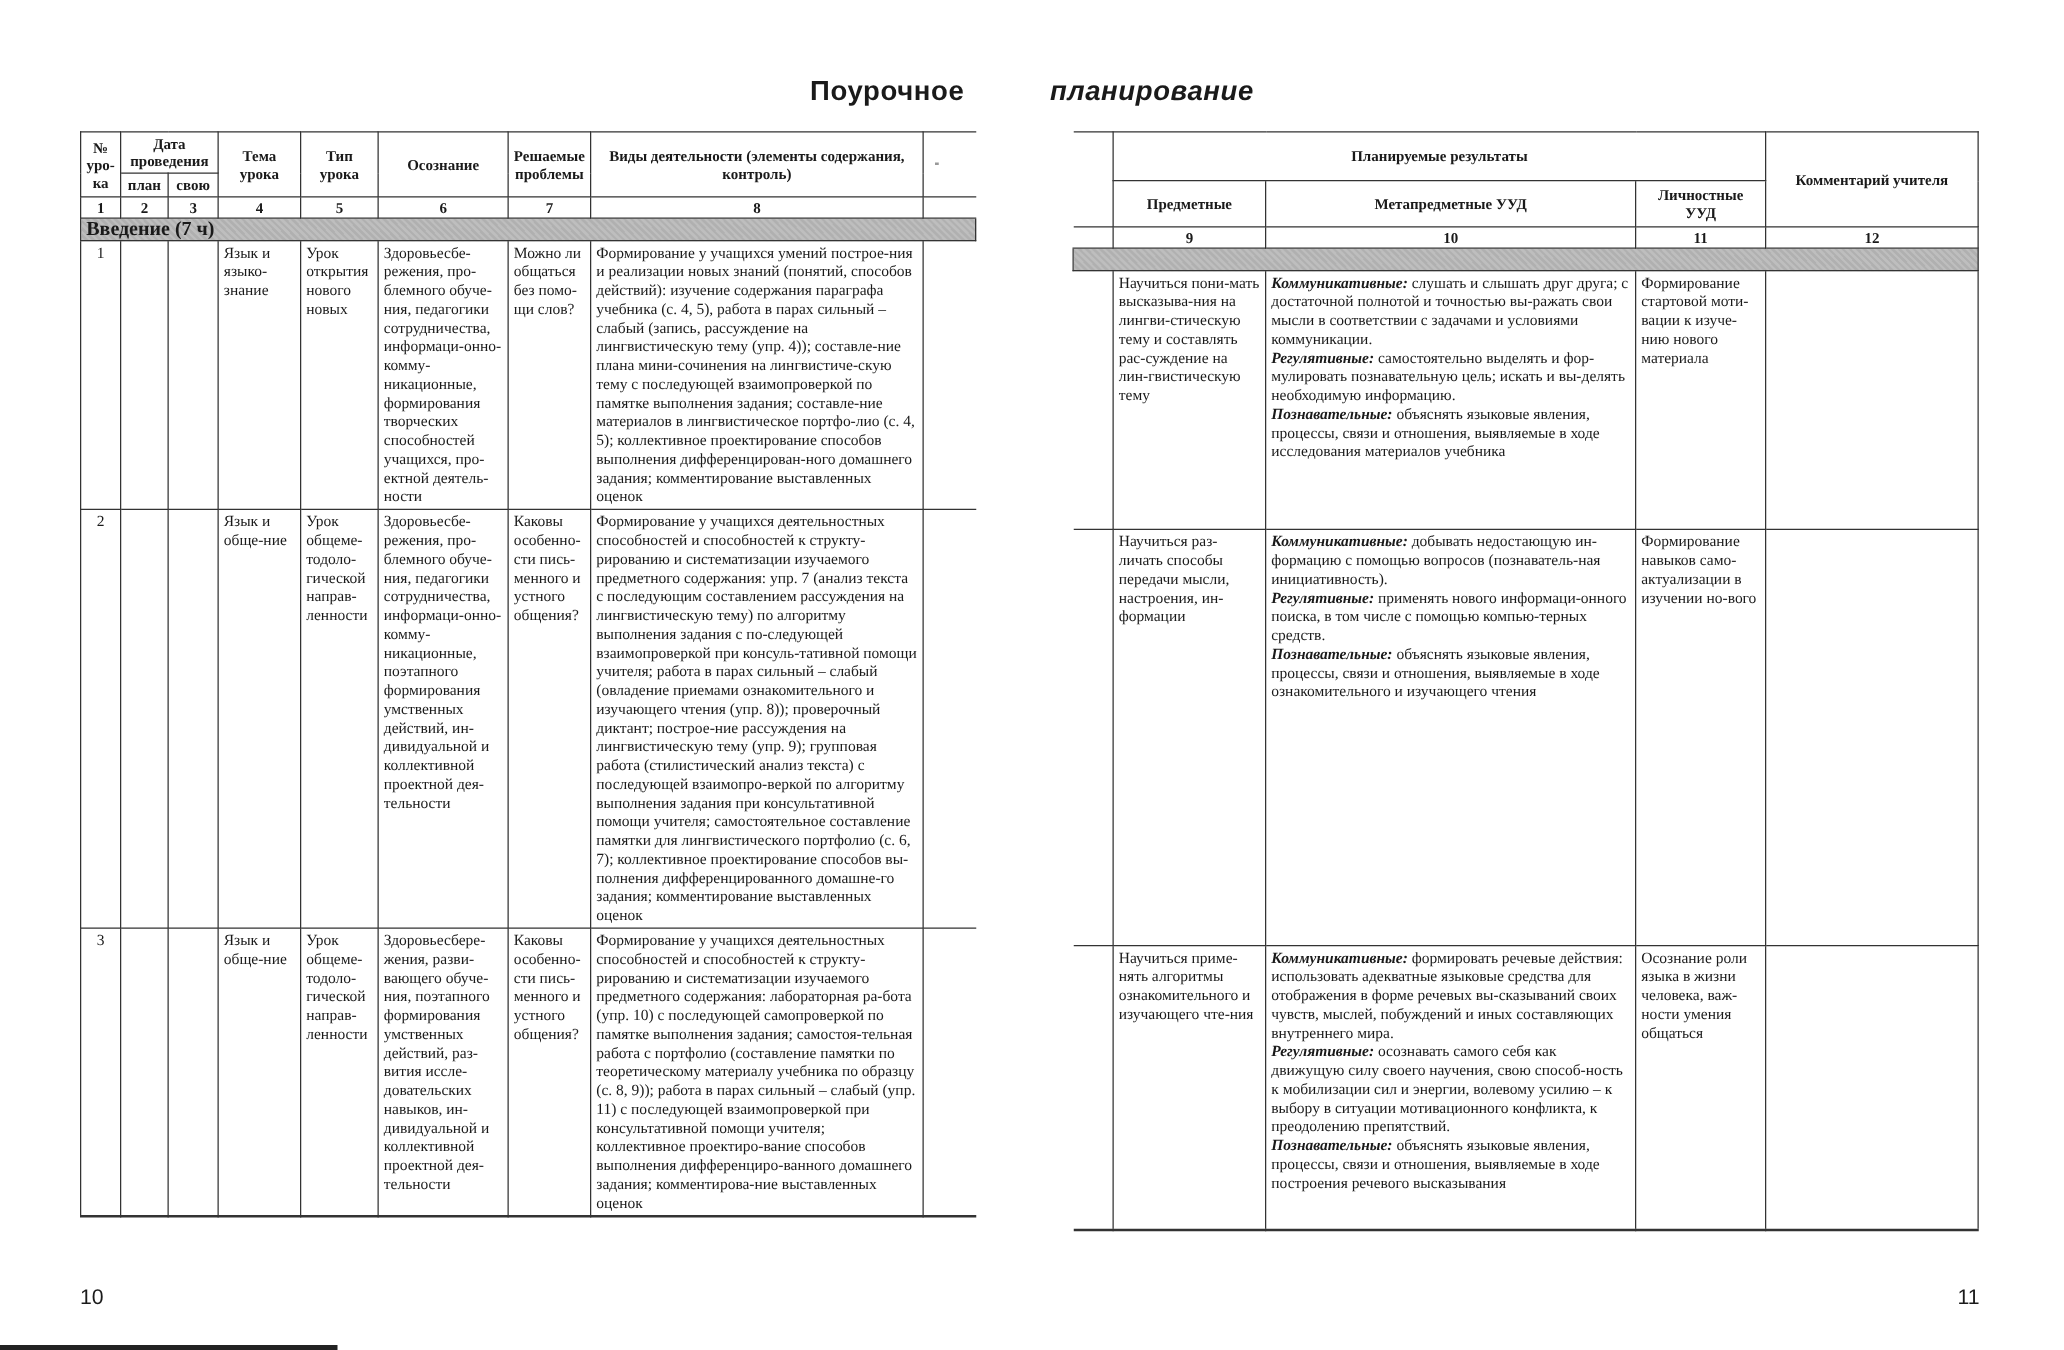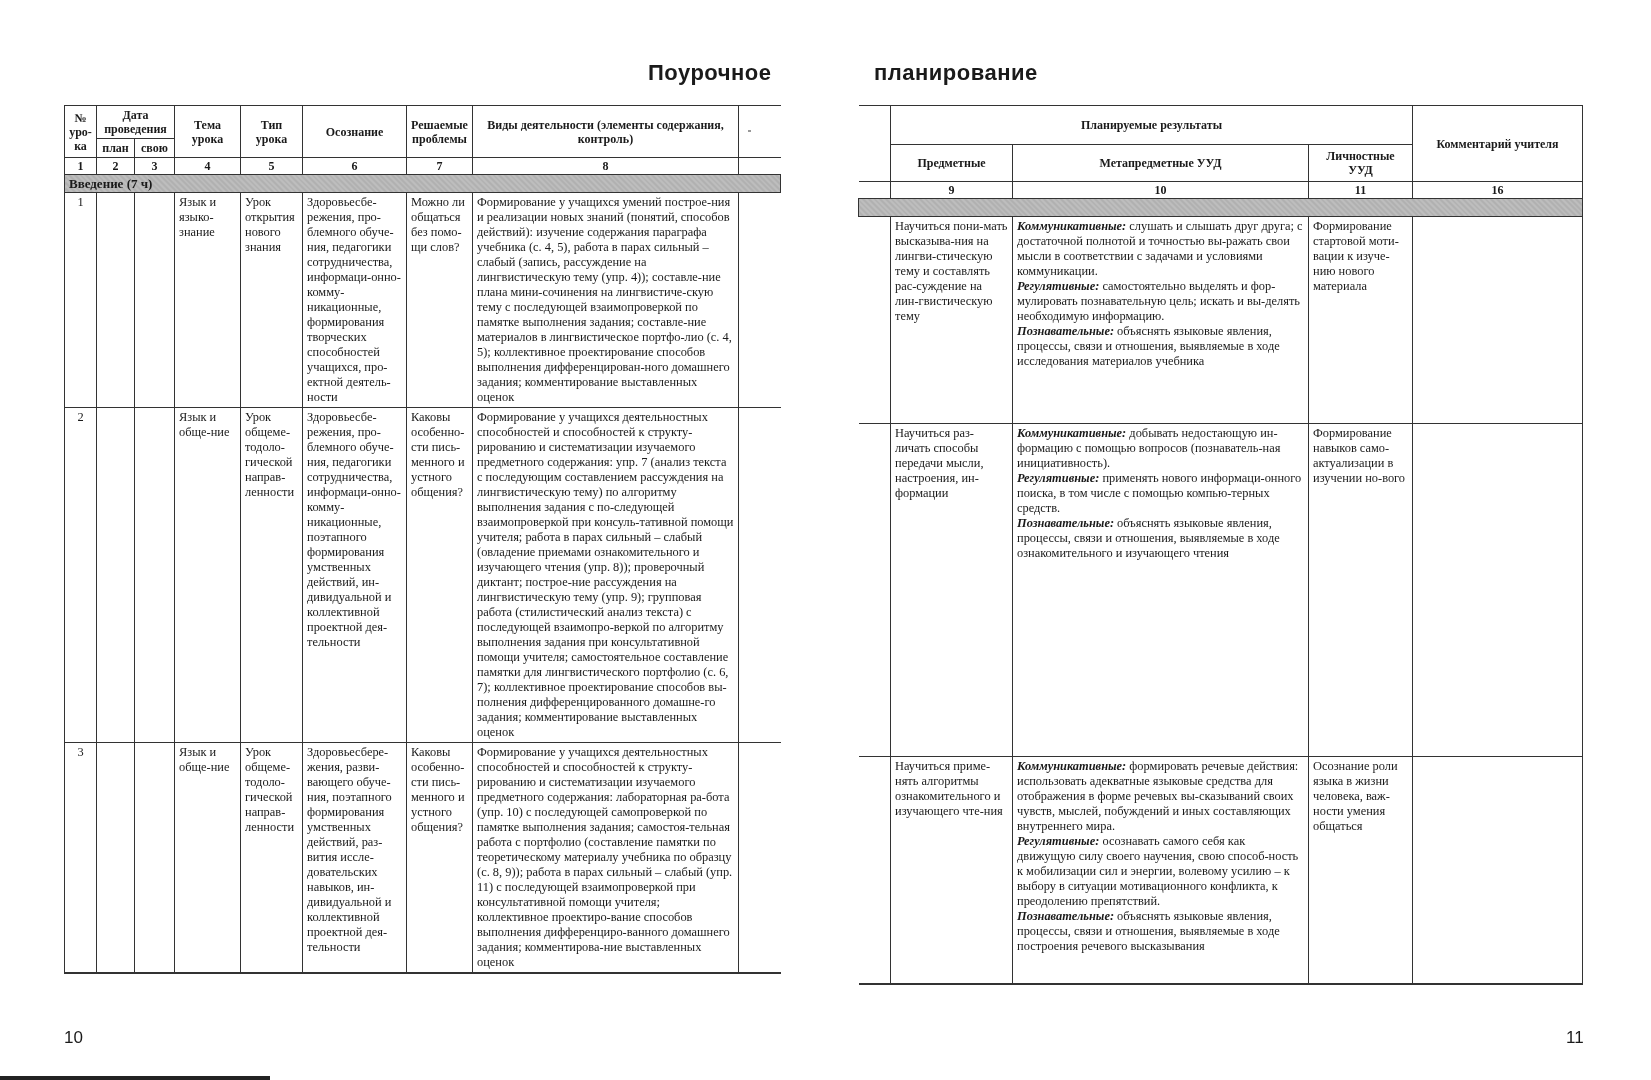--- a/index.html
+++ b/index.html
@@ -1,31 +1,31 @@
 <!DOCTYPE html>
 <html><head>
 <meta charset="utf-8">
 <style>
   html, body { margin:0; padding:0; }
   body { width:1651px; height:1080px; background:#fff; position:relative; overflow:hidden;
          font-family:"Liberation Serif", serif; color:#1a1a1a; }
   .title { position:absolute; top:60px; font-family:"Liberation Sans", sans-serif; font-weight:bold; font-size:22px; letter-spacing:0.5px; }
   .title.left { left:648px; }
-  .title.right { left:874px; }
+  .title.right { left:840px;font-style:italic; }
   .page-num { position:absolute; top:1028px; font-family:"Liberation Sans", sans-serif; font-size:17px; }
   .page-num.left { left:64px; }
   .page-num.right { left:1566px; }
   .bottom-bar { position:absolute; left:0; top:1076px; width:270px; height:4px; background:#222; }
   .gutter-mark { position:absolute; left:748px; top:130px; width:3px; height:2px; background:#999; }
 
   table { position:absolute; border-collapse:collapse; table-layout:fixed; font-size:12.4px; line-height:15px; }
   table td, table th { border:1px solid #333; vertical-align:top; padding:2px 4px; word-wrap:break-word; }
   table th { font-weight:bold; font-size:12px; line-height:14px; text-align:center; vertical-align:middle; }
   .num-row th { padding:1px 2px; height:14px; }
-  .section td { background:#b9b9b9; font-weight:bold; font-size:13px; padding:1px 4px; height:14px;
+  .section td { background:#b9b9b9; font-weight:bold; font-size:16px; padding:1px 4px; height:14px;
                 background-image:repeating-linear-gradient(45deg, rgba(255,255,255,0.08) 0 2px, rgba(0,0,0,0.05) 2px 4px); }
   #t-left { left:64px; top:105px; width:716px;font-family:Liberation Serif, serif; }
   #t-right { left:858px; top:105px; width:688px; }
   .center { text-align:center; }
   td.lead { border-left:none; }
   .label-b { font-weight:bold; font-style:italic; }
   .r1 td { height:202px; }
   .r2 td { height:328px; }
   .r3 td { height:222px; }
   #t-left, #t-right { border-bottom:2px solid #333; }
@@ -78,21 +78,21 @@
   </thead>
   <tbody>
     <tr class="section">
       <td colspan="9">Введение (7 ч)</td>
     </tr>
     <tr class="r1">
       <td class="center">1</td>
       <td></td>
       <td></td>
       <td>Язык и языко-знание</td>
-      <td>Урок открытия нового знания</td>
+      <td>Урок открытия нового новых</td>
       <td>Здоровьесбе-режения, про-блемного обуче-ния, педагогики сотрудничества, информаци-онно-комму-никационные, формирования творческих способностей учащихся, про-ектной деятель-ности</td>
       <td>Можно ли общаться без помо-щи слов?</td>
       <td>Формирование у учащихся умений построе-ния и реализации новых знаний (понятий, способов действий): изучение содержания параграфа учебника (с. 4, 5), работа в парах сильный – слабый (запись, рассуждение на лингвистическую тему (упр. 4)); составле-ние плана мини-сочинения на лингвистиче-скую тему с последующей взаимопроверкой по памятке выполнения задания; составле-ние материалов в лингвистическое портфо-лио (с. 4, 5); коллективное проектирование способов выполнения дифференцирован-ного домашнего задания; комментирование выставленных оценок</td>
       <td style="border-right:none"></td>
     </tr>
     <tr class="r2">
       <td class="center">2</td>
       <td></td>
       <td></td>
       <td>Язык и обще-ние</td>
@@ -133,21 +133,21 @@
     <tr>
       <th style="height:32px">Предметные</th>
       <th>Метапредметные УУД</th>
       <th>Личностные УУД</th>
     </tr>
     <tr class="num-row">
       <th style="border-left:none"></th>
       <th>9</th>
       <th>10</th>
       <th>11</th>
-      <th>16</th>
+      <th>12</th>
     </tr>
   </thead>
   <tbody>
     <tr class="section">
       <td colspan="5">&nbsp;</td>
     </tr>
     <tr class="r1">
       <td class="lead"></td>
       <td>Научиться пони-мать высказыва-ния на лингви-стическую тему и составлять рас-суждение на лин-гвистическую тему</td>
       <td>

